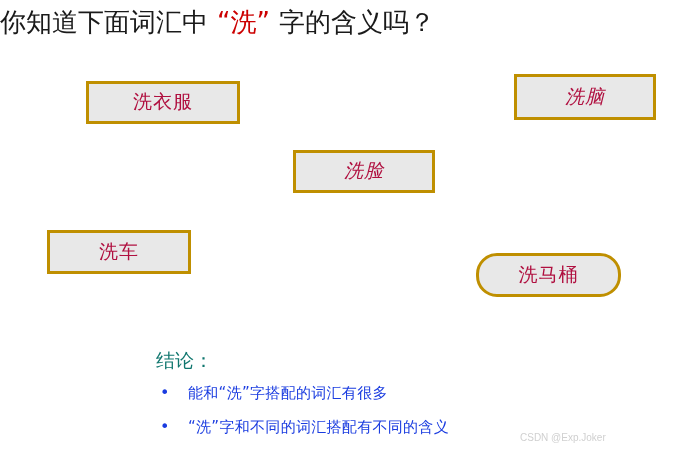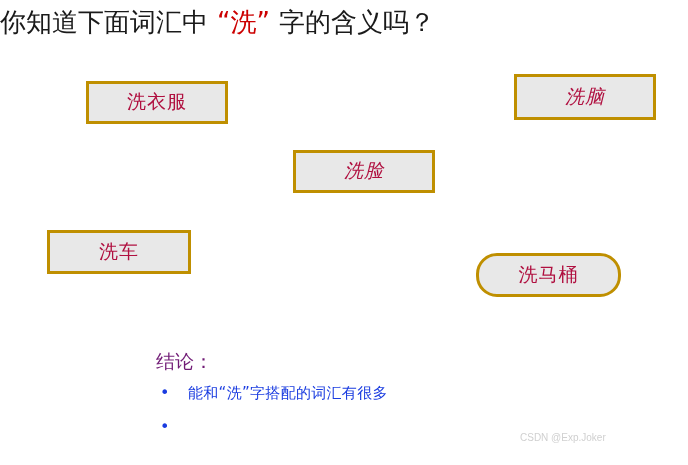--- a/index.html
+++ b/index.html
@@ -49,39 +49,40 @@
     color: #b01040;
     font-size: 19px;
     letter-spacing: 1px;
   }
   .word-box .lbl {
     display: block;
     line-height: 1;
     padding-bottom: 2px;
   }
 
-  #box-xiyifu   { left: 86px;  top: 81px;  width: 142px; height: 43px; }
+  #box-xiyifu   { left: 86px;  top: 81px;  width: 154px; height: 43px; }
   #box-xinao    { left: 514px; top: 74px;  width: 142px; height: 46px; font-style: italic; }
   #box-xilian   { left: 293px; top: 150px; width: 142px; height: 43px; font-style: italic; }
   #box-xiche    { left: 47px;  top: 230px; width: 144px; height: 44px; }
   #box-ximatong { left: 476px; top: 253px; width: 145px; height: 44px; border-radius: 21px; }
 
   
   #conclusion {
     position: absolute;
     left: 156px;
     top: 346px;
     width: 520px;
     color: #1a3ce0;
   }
   #conclusion-heading {
     font-size: 19px;
     line-height: 30px;
-    color: #701a75;
+    color: #0f766e;
     white-space: nowrap;
+    font-family: Liberation Serif, serif;
   }
   .bullet-row {
     display: flex;
     align-items: baseline;
     line-height: 34px;
     white-space: nowrap;
   }
   .bullet-dot {
     width: 32px;
     flex: 0 0 32px;
@@ -138,16 +139,17 @@
 <div id="conclusion">
   <div id="conclusion-heading">结论：</div>
 
   <div class="bullet-row">
     <span class="bullet-dot">•</span>
     <span class="bullet-text">能和“洗”字搭配的词汇有很多</span>
   </div>
 
   <div class="bullet-row">
     <span class="bullet-dot">•</span>
+    <span class="bullet-text">“洗”字和不同的词汇搭配有不同的含义</span>
   </div>
 </div>
 
 <div id="watermark">CSDN @Exp.Joker</div>
 
 </body></html>

